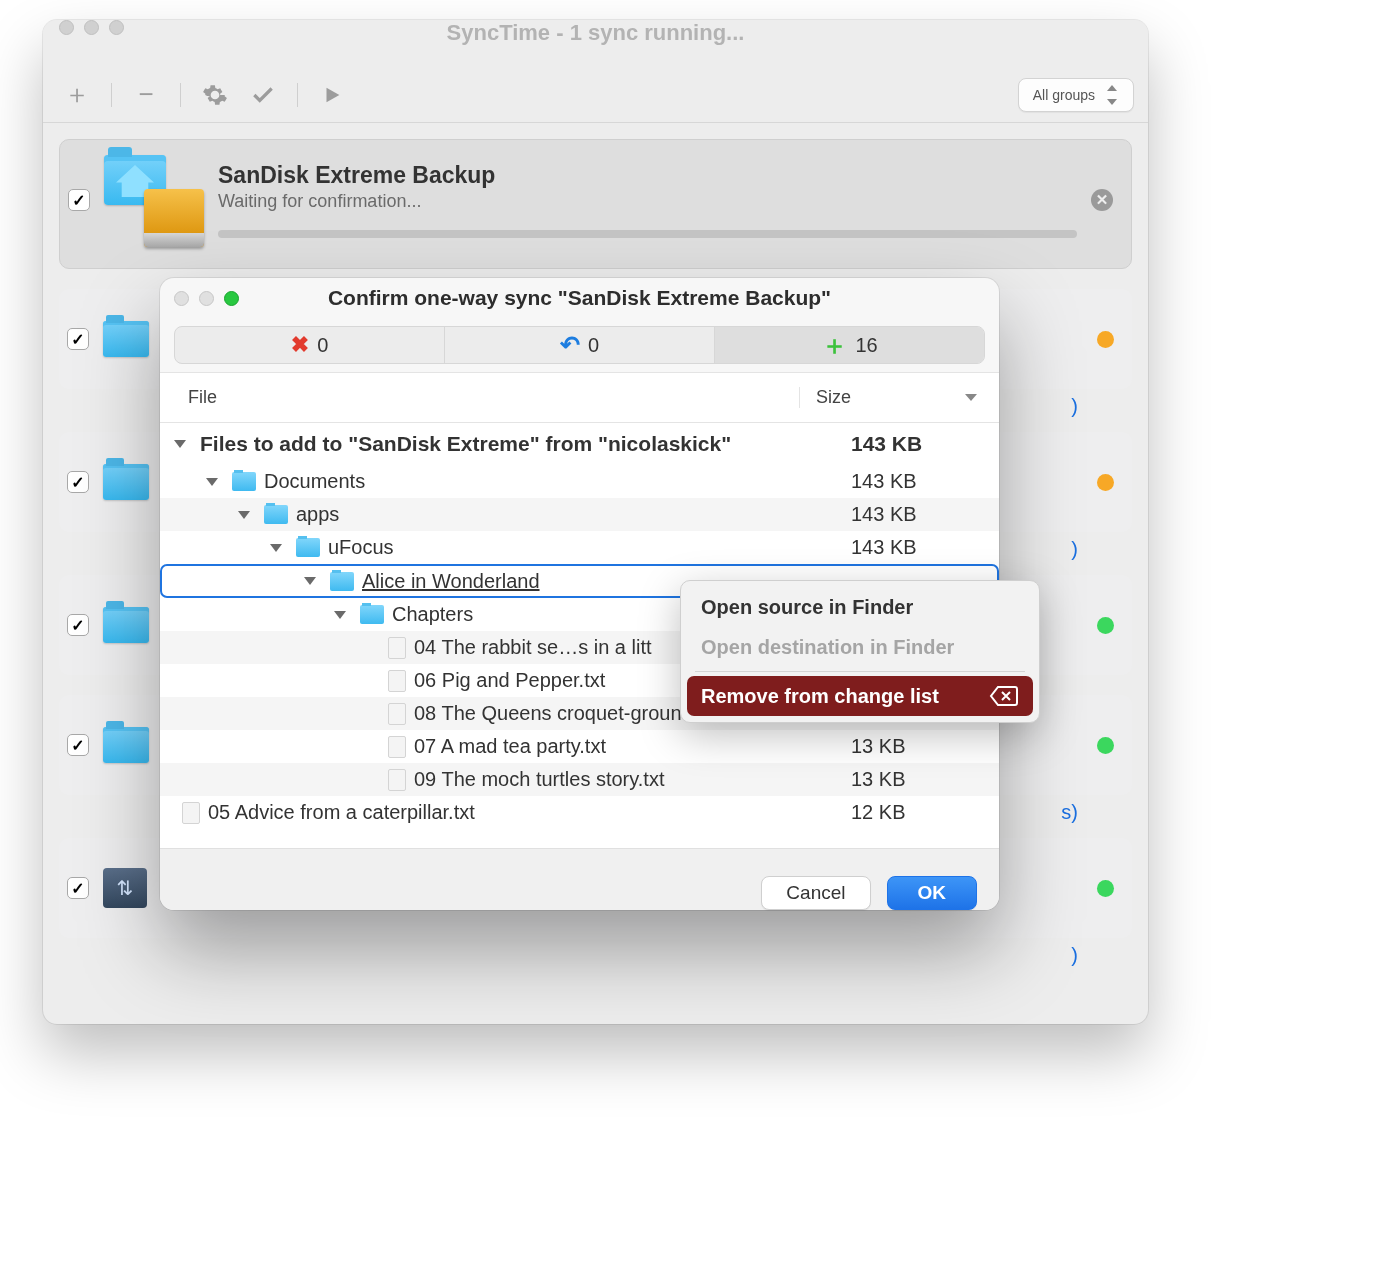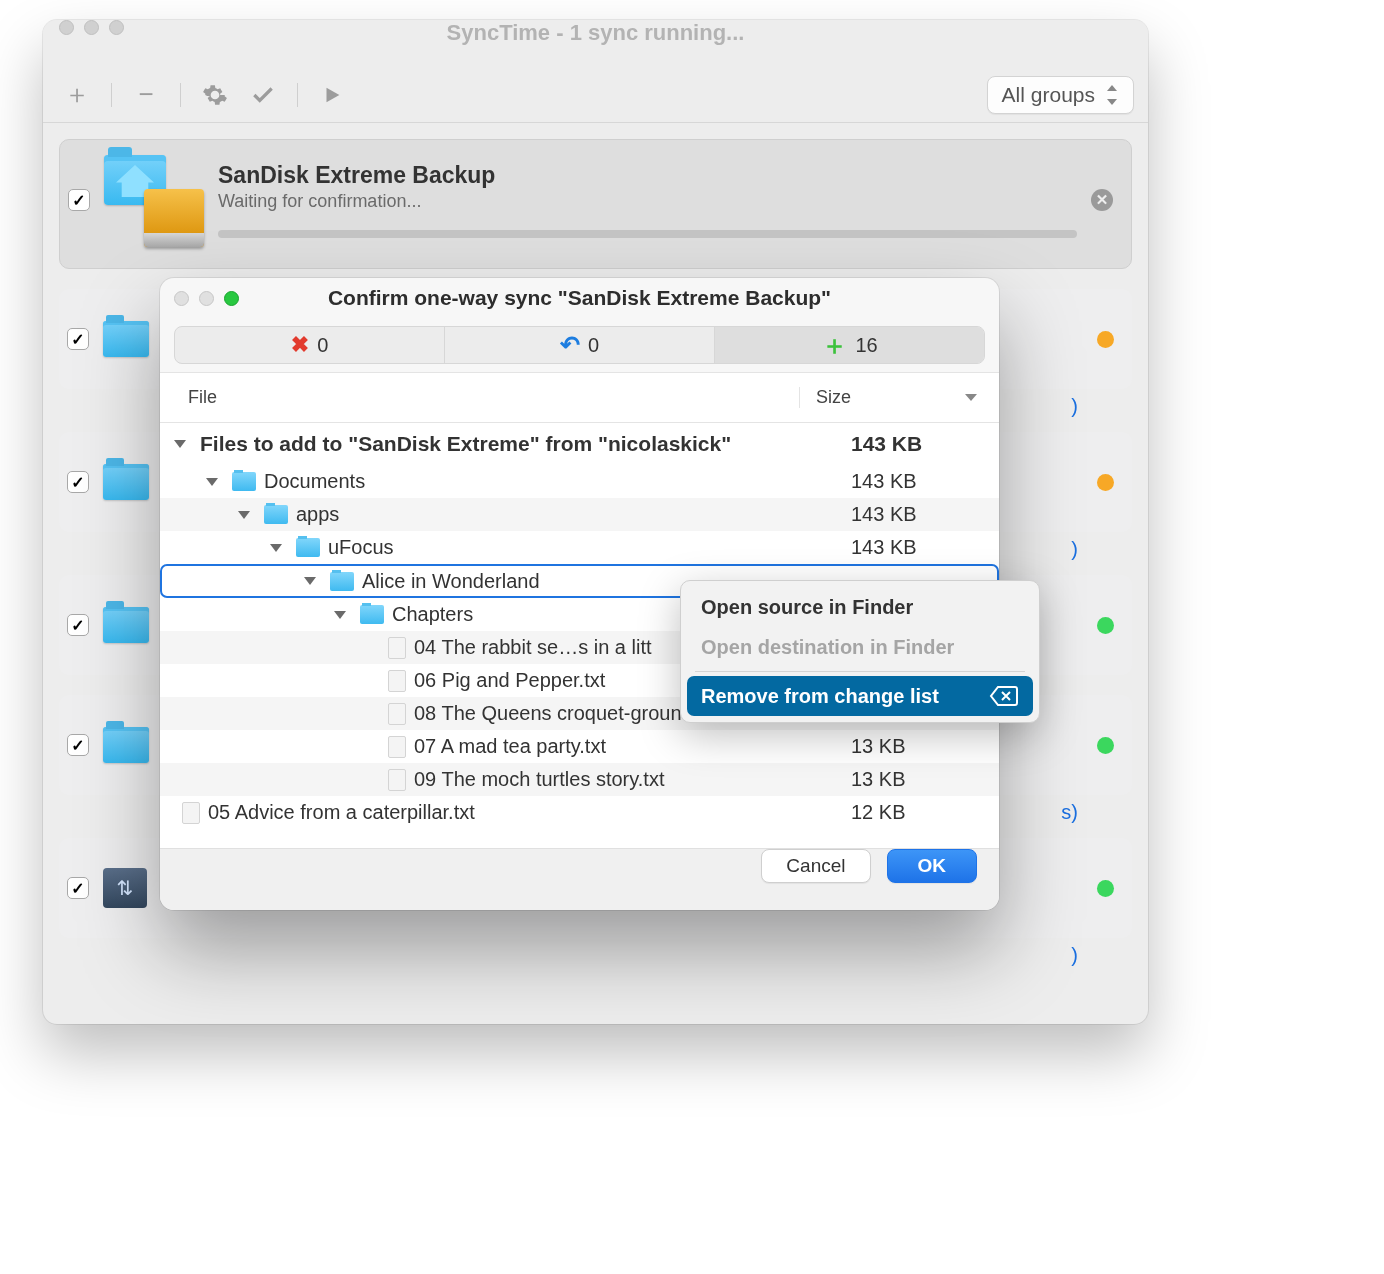--- a/index.html
+++ b/index.html
@@ -56,21 +56,21 @@
     border-radius: 6px;
   }
   .tb-sep { width: 1px; height: 24px; background: #cfcfcf; margin: 0 6px; }
   .spacer { flex: 1; }
   .groups-btn {
     background: #fdfdfd;
     border: 1px solid #d3d3d3;
     border-radius: 8px;
     padding: 6px 14px;
     display: flex; align-items: center; gap: 10px;
-    font-size: 21px;
+    font-size: 14px;
     color: #555;
     box-shadow: 0 1px 1px rgba(0,0,0,0.05);
   }
   .stepper-icon {
     width: 14px; height: 20px;
     position: relative;
   }
   .stepper-icon::before, .stepper-icon::after {
     content: ""; position: absolute; left: 2px;
     border-left: 5px solid transparent;
@@ -251,21 +251,21 @@
     border-radius:2px; position:relative; flex-shrink:0;
   }
   .folder-icon::before{content:"";position:absolute;left:2px;top:-4px;width:9px;height:5px;background:#55c0ef;border-radius:1px 1px 0 0;}
   .file-icon{
     width:18px;height:22px;background:#f4f4f4;border:1px solid #d4d4d4;
     border-radius:2px; flex-shrink:0;
   }
   .indent{ display:inline-block; }
 
   .dlg-footer{
-    height:62px; display:flex; align-items:flex-start; justify-content:flex-end;
+    height:62px; display:flex; align-items:flex-end; justify-content:flex-end;
     gap:16px; padding:0 22px; background:#f0f0f0;
     border-top:1px solid #e0e0e0;
     border-radius:0 0 14px 14px;
   }
   .btn{
     height:34px; padding:0 24px; border-radius:8px;
     font-size:19px; display:flex; align-items:center; justify-content:center;
     border:1px solid #cfcfcf; background:#fff; color:#333;
     box-shadow:0 1px 1px rgba(0,0,0,0.06);
   }
@@ -283,21 +283,21 @@
     box-shadow:0 12px 40px rgba(0,0,0,0.25);
     padding:6px;
   }
   .ctx-item{
     height:40px; display:flex; align-items:center;
     padding:0 14px; font-size:20px; border-radius:7px;
     justify-content:space-between;
     font-weight:bold;
   }
   .ctx-item.disabled{ color:#a5a5a5; }
-  .ctx-item.hl{ background:#0369a1; color:#fff; }
+  .ctx-item.hl{ background:#7f1d1d; color:#fff; }
   .ctx-sep{ height:1px; background:#d4d4d4; margin:4px 8px; }
   .del-wrap{
     display:flex; align-items:center;
   }
   .del-outer{
     width:30px; height:22px; position:relative;
   }
 </style>
 </head>
 <body>
@@ -464,21 +464,21 @@
       </div>
       <div class="frow">
         <div class="name" style="padding-left: 110px;">
           <span class="disclosure"></span>
           <span class="folder-icon"></span>
           <span>uFocus</span>
         </div>
         <div class="size">143 KB</div>
       </div>
       <div class="frow selected">
-        <div class="name" style="padding-left: 142px;">
+        <div class="name" style="padding-left: 142px; text-decoration: underline;">
           <span class="disclosure"></span>
           <span class="folder-icon"></span>
           <span>Alice in Wonderland</span>
         </div>
         <div class="size"></div>
       </div>
       <div class="frow">
         <div class="name" style="padding-left: 174px;">
           <span class="disclosure"></span>
           <span class="folder-icon"></span>

